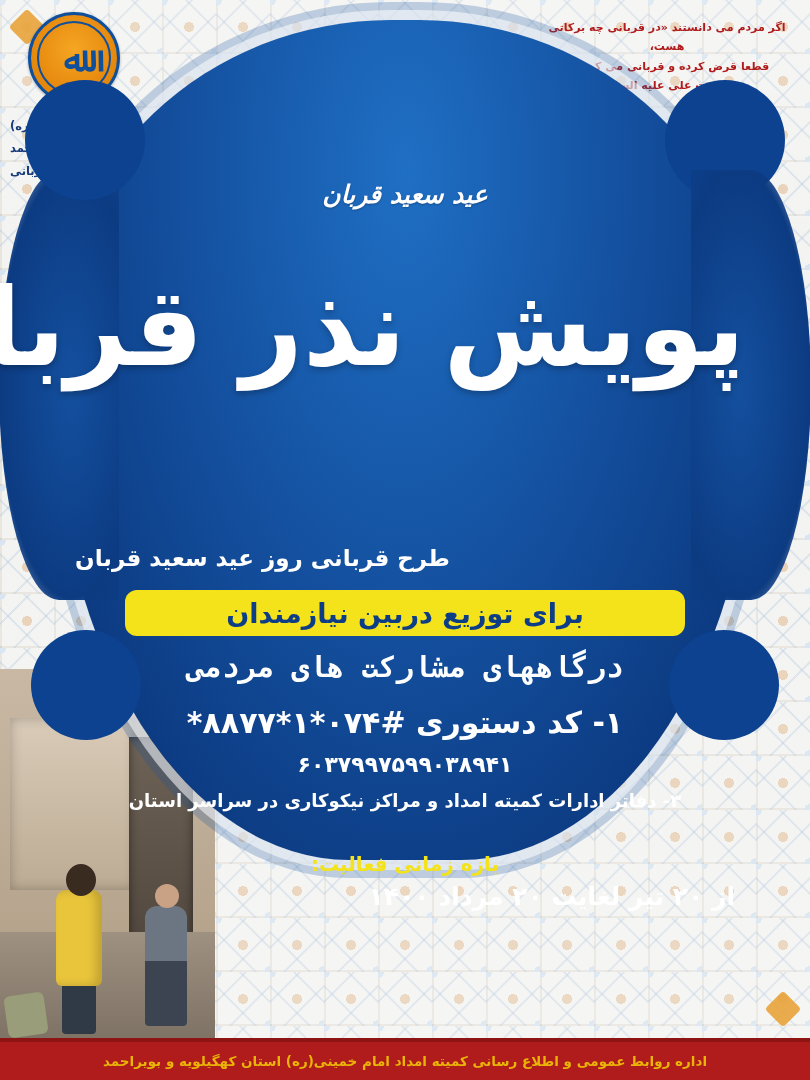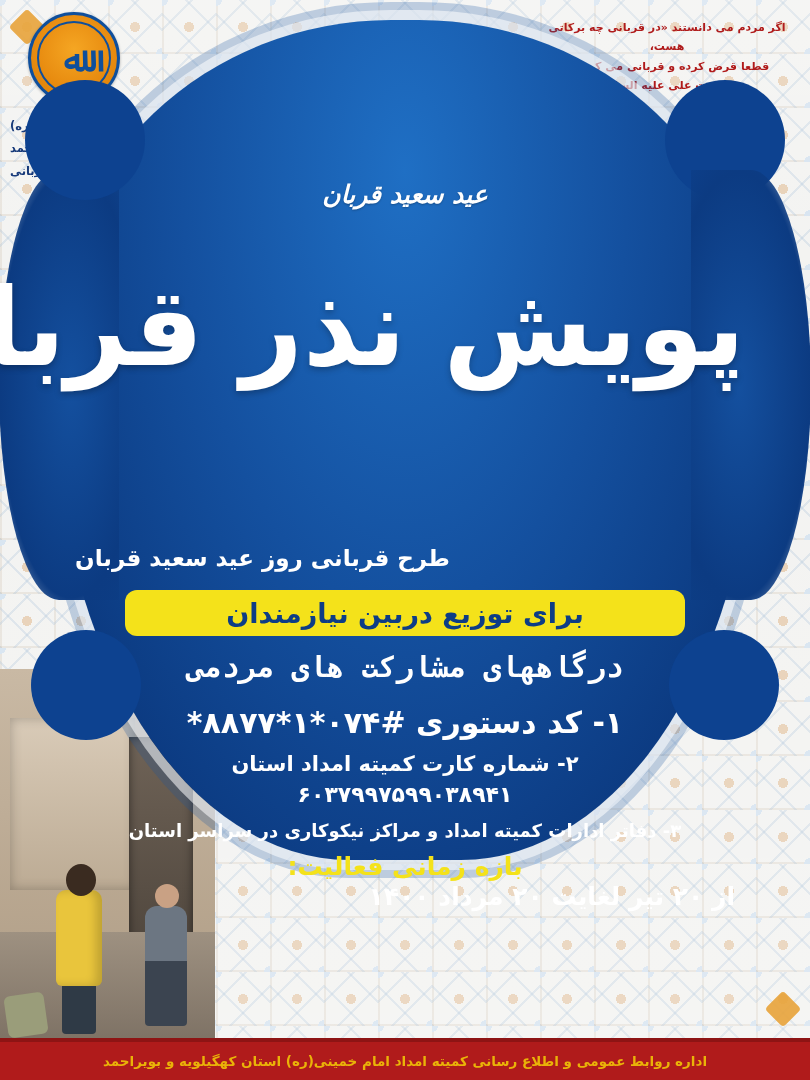--- a/index.html
+++ b/index.html
@@ -181,21 +181,21 @@
     position:absolute;left:50%;transform:translateX(-50%);
     top:700px;width:700px;text-align:center;direction:rtl;color:#ffffff;
   }
   .item-1{font-size:30px;font-weight:bold;line-height:1.5;}
   .item-2{font-size:21px;font-weight:bold;line-height:1.45;margin-top:4px;}
   .item-2 .num{display:block;font-size:22px;letter-spacing:1px;}
   .item-3{font-size:18px;font-weight:bold;line-height:1.5;margin-top:6px;}
   .period-title{
     position:absolute;left:50%;transform:translateX(-50%);
     top:852px;width:660px;text-align:center;color:#f4e21a;
-    font-size:25px;font-weight:bold;direction:rtl;
+    font-size:20px;font-weight:bold;direction:rtl;
   }
   .period-value{
     position:absolute;left:50%;transform:translateX(-50%);
     top:882px;width:660px;text-align:right;color:#ffffff;
     font-size:25px;font-weight:bold;direction:rtl;
   }
 
   
   .footer{
     position:absolute;left:0;right:0;bottom:0;height:38px;
@@ -266,21 +266,20 @@
 
   <div class="main-title">پویش نذر قربانی</div>
 
   <div class="sub1">طرح قربانی روز عید سعید قربان</div>
   <div class="highlight">برای توزیع دربین نیازمندان</div>
   <div class="sub2">درگاههای مشارکت های مردمی</div>
 
   <div class="items">
     <div class="item-1">۱- کد دستوری #۰۷۴*۱*۸۸۷۷*</div>
     <div class="item-2">
-      <span>۲- شماره کارت کمیته امداد استان</span>
       <span class="num">۶۰۳۷۹۹۷۵۹۹۰۳۸۹۴۱</span>
     </div>
     <div class="item-3">۳- دفاتر ادارات کمیته امداد و مراکز نیکوکاری در سراسر استان</div>
   </div>
 
   <div class="period-title">بازه زمانی فعالیت:</div>
   <div class="period-value">از ۲۰ تیر لغایت ۲۰ مرداد ۱۴۰۰</div>
 
   <div class="footer-accent"></div>
   <div class="footer">اداره روابط عمومی و اطلاع رسانی کمیته امداد امام خمینی(ره) استان کهگیلویه و بویراحمد</div>

